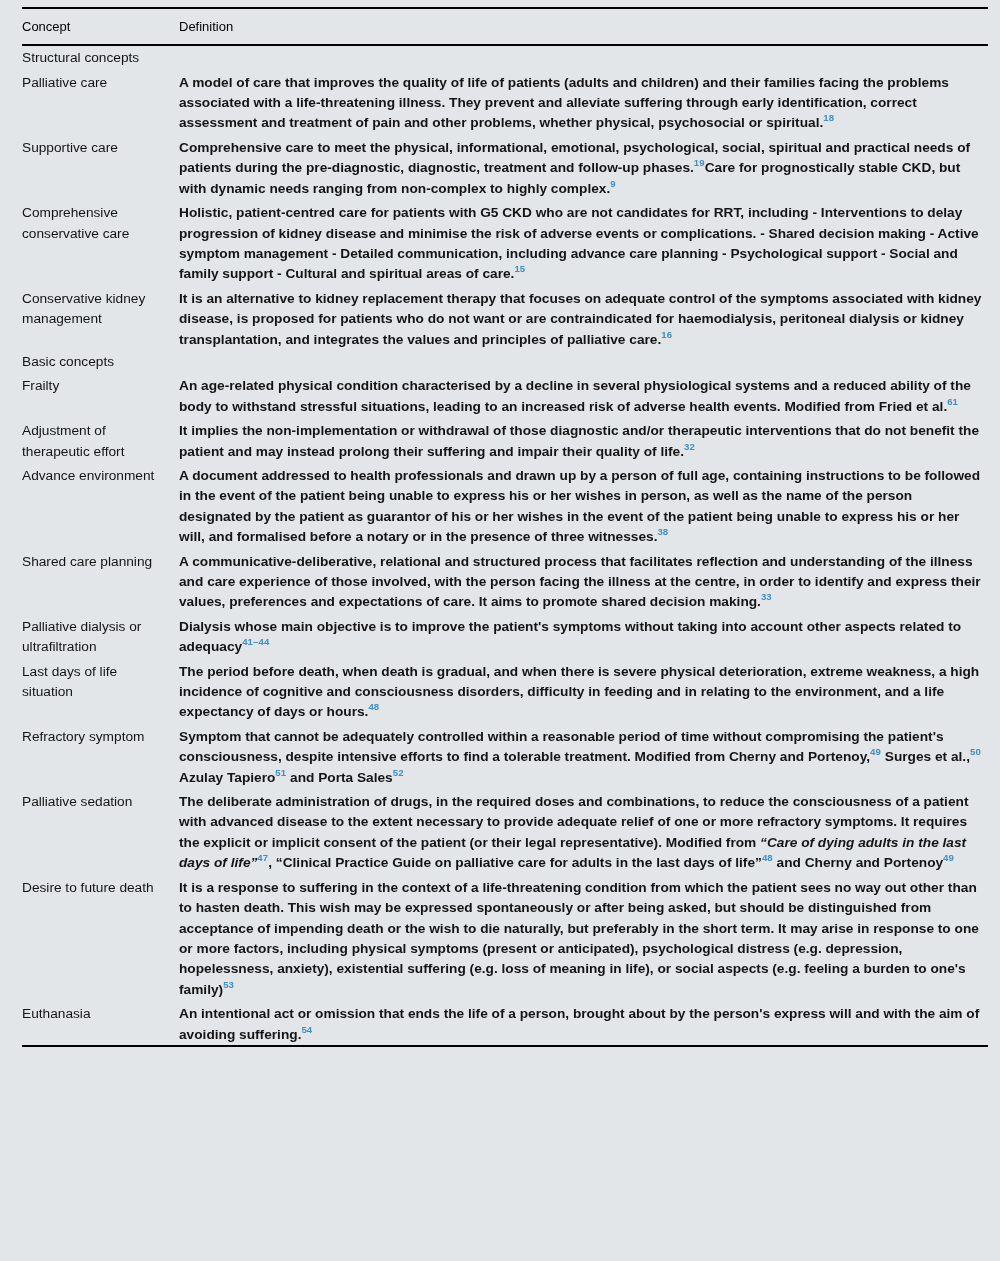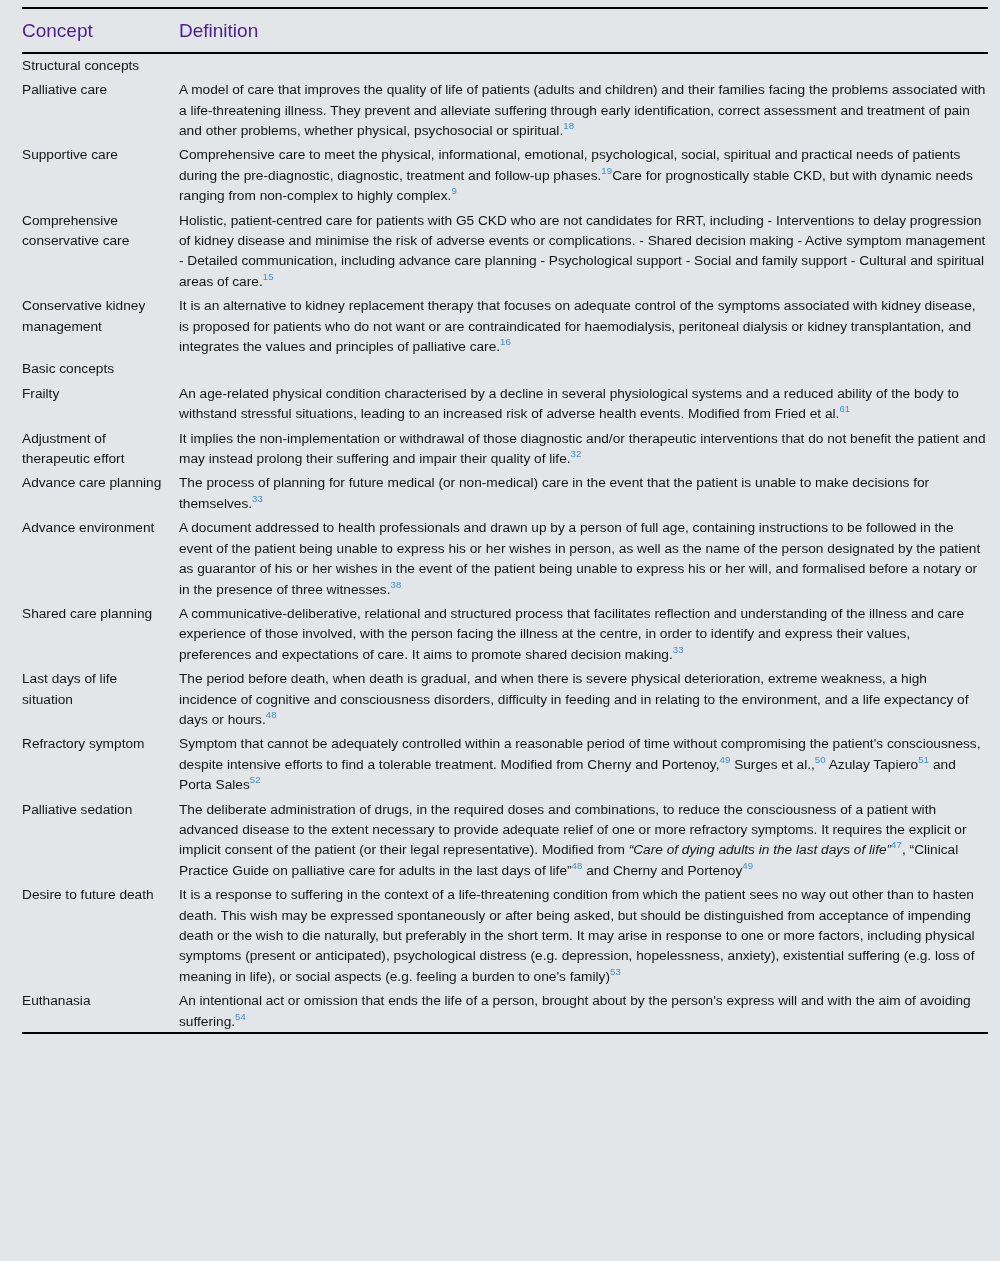--- a/index.html
+++ b/index.html
@@ -35,22 +35,22 @@
   table.concept-table col.col-concept { width: 157px; }
   table.concept-table col.col-definition { width: 809px; }
 
   thead tr.header-row {
     border-top: 2.2px solid #000;
     border-bottom: 2.2px solid #000;
   }
   thead th {
     text-align: left;
     font-weight: normal;
-    font-size: 19px;
-    color: #4c1d95;
+    font-size: 13px;
+    color: #000000;
     padding: 10px 0 9px 0;
     vertical-align: bottom;
     line-height: 1.25;
   }
   thead th.th-definition { padding-left: 0; }
 
   tbody td {
     vertical-align: top;
     font-size: 13.7px;
     color: #141414;
@@ -68,20 +68,21 @@
   }
   tbody tr.entry-row:first-child td { padding-top: 6px; }
 
   td.c-concept {
     padding-right: 8px;
     white-space: normal;
     word-wrap: break-word;
   }
   td.c-def {
     padding-right: 2px;
+    font-weight: bold;
   }
   td.c-group {
     font-size: 13.7px;
     color: #141414;
   }
 
   sup.ref {
     color: #3f8fc4;
     font-size: 9.6px;
     vertical-align: super;
@@ -141,30 +142,30 @@
           </tr>
           <tr class="entry-row">
             <td class="c-concept">Frailty</td>
             <td class="c-def">An age-related physical condition characterised by a decline in several physiological systems and a reduced ability of the body to withstand stressful situations, leading to an increased risk of adverse health events. Modified from Fried et al.<sup class="ref">61</sup></td>
           </tr>
           <tr class="entry-row">
             <td class="c-concept">Adjustment of therapeutic effort</td>
             <td class="c-def">It implies the non-implementation or withdrawal of those diagnostic and/or therapeutic interventions that do not benefit the patient and may instead prolong their suffering and impair their quality of life.<sup class="ref">32</sup></td>
           </tr>
           <tr class="entry-row">
-            <td class="c-concept">Advance care planning</td>
-            <td class="c-def">The process of planning for future medical (or non-medical) care in the event that the patient is unable to make decisions for themselves.<sup class="ref">33</sup></td>
-          </tr>
-          <tr class="entry-row">
             <td class="c-concept">Advance environment</td>
             <td class="c-def">A document addressed to health professionals and drawn up by a person of full age, containing instructions to be followed in the event of the patient being unable to express his or her wishes in person, as well as the name of the person designated by the patient as guarantor of his or her wishes in the event of the patient being unable to express his or her will, and formalised before a notary or in the presence of three witnesses.<sup class="ref">38</sup></td>
           </tr>
           <tr class="entry-row">
             <td class="c-concept">Shared care planning</td>
             <td class="c-def">A communicative-deliberative, relational and structured process that facilitates reflection and understanding of the illness and care experience of those involved, with the person facing the illness at the centre, in order to identify and express their values, preferences and expectations of care. It aims to promote shared decision making.<sup class="ref">33</sup></td>
+          </tr>
+          <tr class="entry-row">
+            <td class="c-concept">Palliative dialysis or ultrafiltration</td>
+            <td class="c-def">Dialysis whose main objective is to improve the patient's symptoms without taking into account other aspects related to adequacy<sup class="ref">41–44</sup></td>
           </tr>
           <tr class="entry-row">
             <td class="c-concept">Last days of life situation</td>
             <td class="c-def">The period before death, when death is gradual, and when there is severe physical deterioration, extreme weakness, a high incidence of cognitive and consciousness disorders, difficulty in feeding and in relating to the environment, and a life expectancy of days or hours.<sup class="ref">48</sup></td>
           </tr>
           <tr class="entry-row">
             <td class="c-concept">Refractory symptom</td>
             <td class="c-def">Symptom that cannot be adequately controlled within a reasonable period of time without compromising the patient's consciousness, despite intensive efforts to find a tolerable treatment. Modified from Cherny and Portenoy,<sup class="ref">49</sup> Surges et al.,<sup class="ref">50</sup> Azulay Tapiero<sup class="ref">51</sup> and Porta Sales<sup class="ref">52</sup></td>
           </tr>
           <tr class="entry-row">

